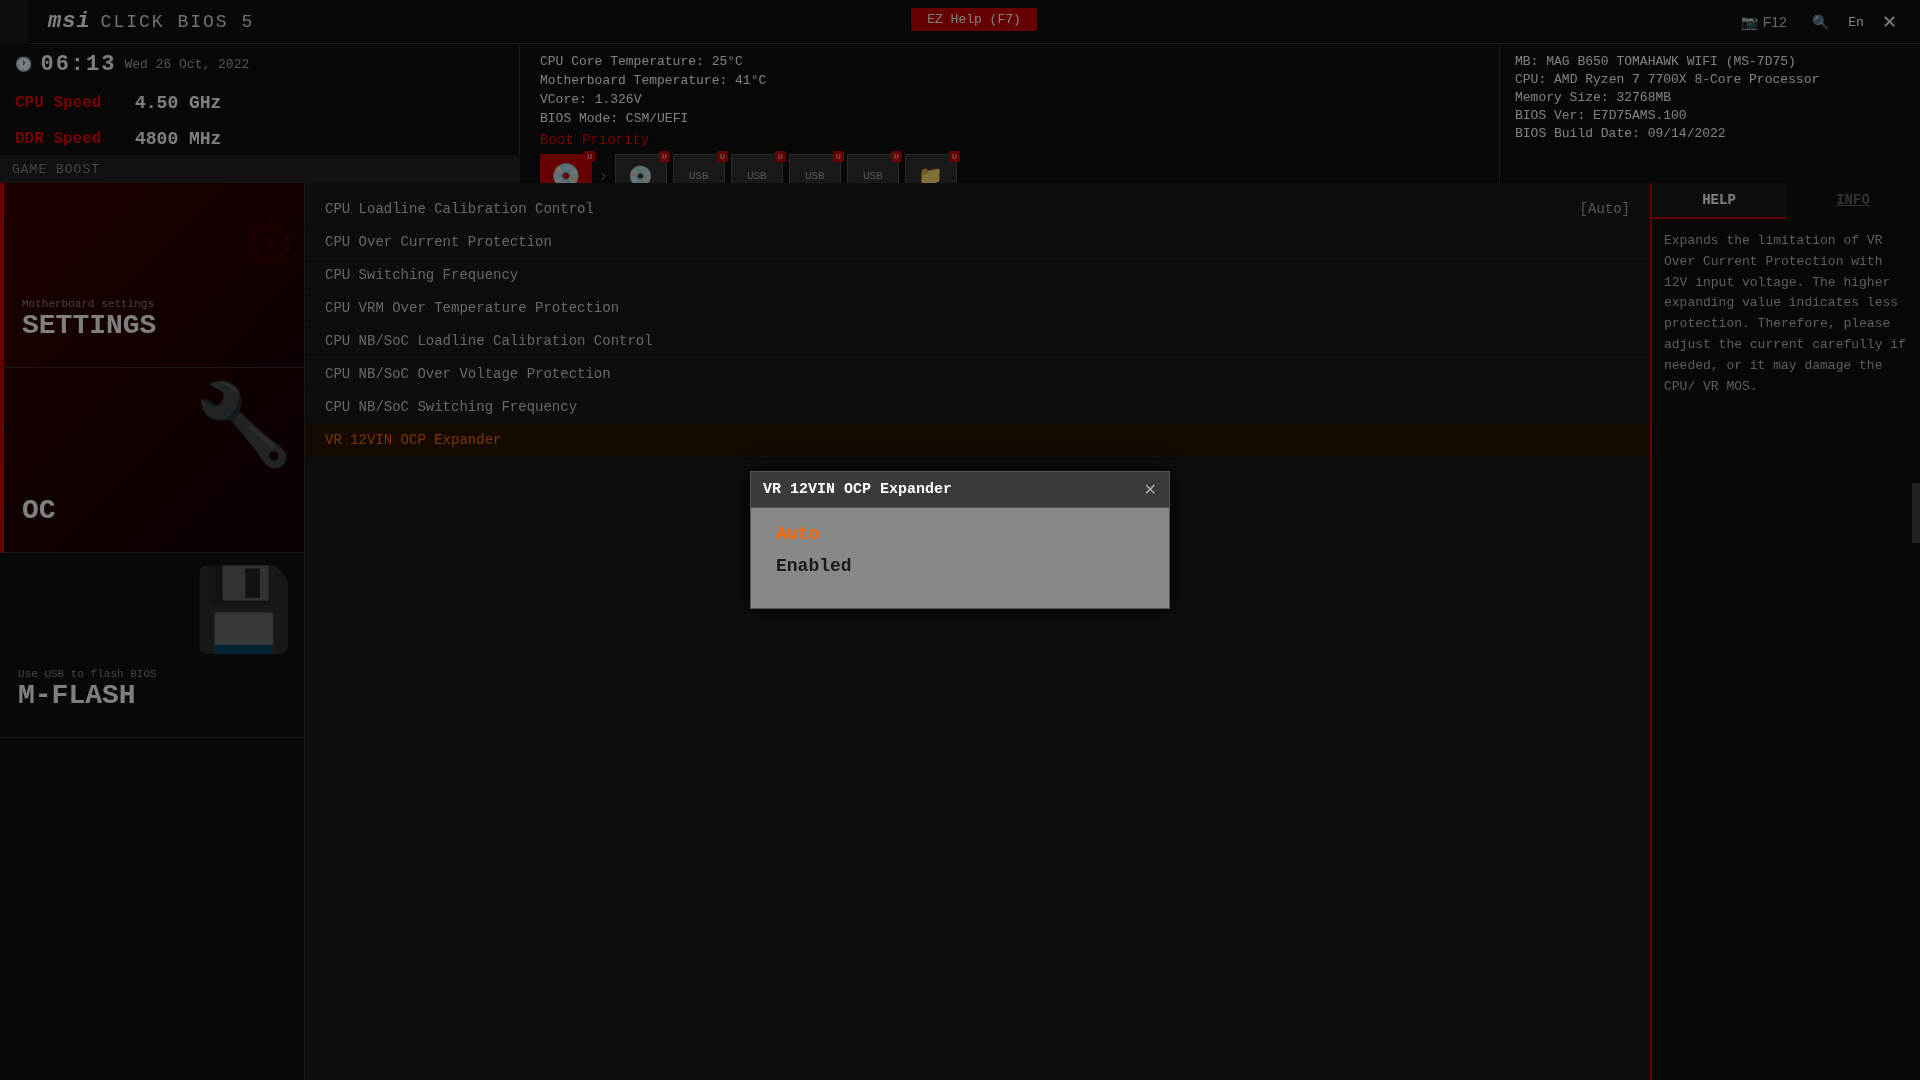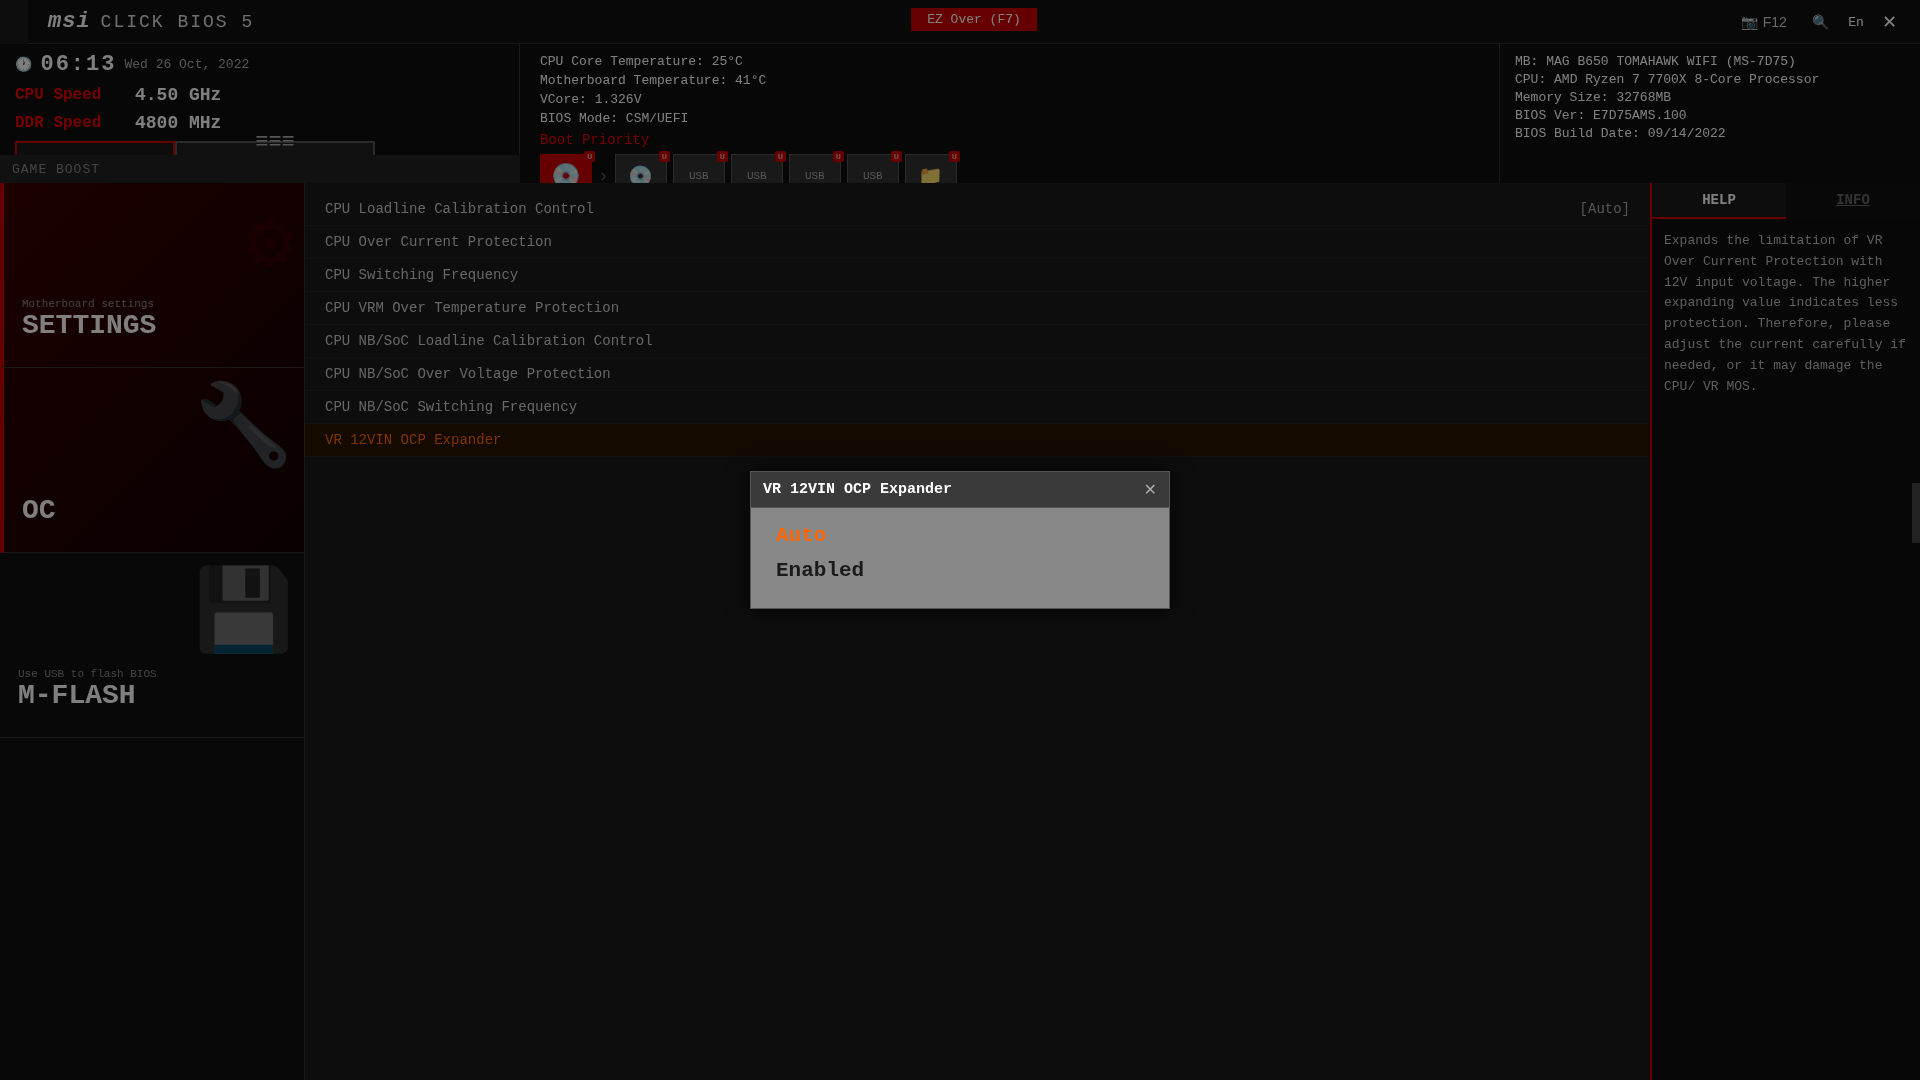--- a/index.html
+++ b/index.html
@@ -102,21 +102,21 @@
       gap: 8px;
       margin-bottom: 4px;
     }
     #clock-icon { color: #888; font-size: 14px; }
     #clock-time { font-size: 22px; color: #fff; letter-spacing: 2px; font-weight: bold; }
     #clock-date { font-size: 13px; color: #aaa; }
     .speed-row {
       display: flex;
       align-items: center;
       gap: 10px;
-      margin: 8px 0;
+      margin: 16px 0;
     }
     .speed-label { color: #e00; font-size: 16px; font-weight: bold; width: 110px; }
     .speed-value { color: #fff; font-size: 18px; font-weight: bold; }
 
     #cpu-axmp-area {
       display: flex;
       align-items: center;
       gap: 0;
       margin-top: 8px;
     }
@@ -393,35 +393,35 @@
       font-size: 16px;
       cursor: pointer;
     }
     #modal-body {
       background: #888;
       padding: 10px 15px;
       min-height: 100px;
     }
     .modal-option {
       padding: 6px 10px;
-      font-size: 21px;
+      font-size: 18px;
       cursor: pointer;
     }
     .modal-option.selected { color: #ff6600; font-weight: bold; }
     .modal-option.normal { color: #1a1a1a; font-weight: bold; }
   </style>
 </head>
 <body>
 
 <div id="top-bar">
   <div id="logo-area">
     <span id="msi-logo">msi</span>
     <span id="bios-title">CLICK BIOS 5</span>
   </div>
-  <button id="ez-mode-btn">EZ Over (F7)</button>
+  <button id="ez-mode-btn">EZ Help (F7)</button>
   <div id="top-right-controls">
     <button class="top-ctrl-btn">
       <span>📷</span>
       <span>F12</span>
     </button>
     <button class="top-ctrl-btn">
       <span>🔍</span>
     </button>
     <span id="lang-select">En</span>
     <button class="top-ctrl-btn" id="close-btn">✕</button>

